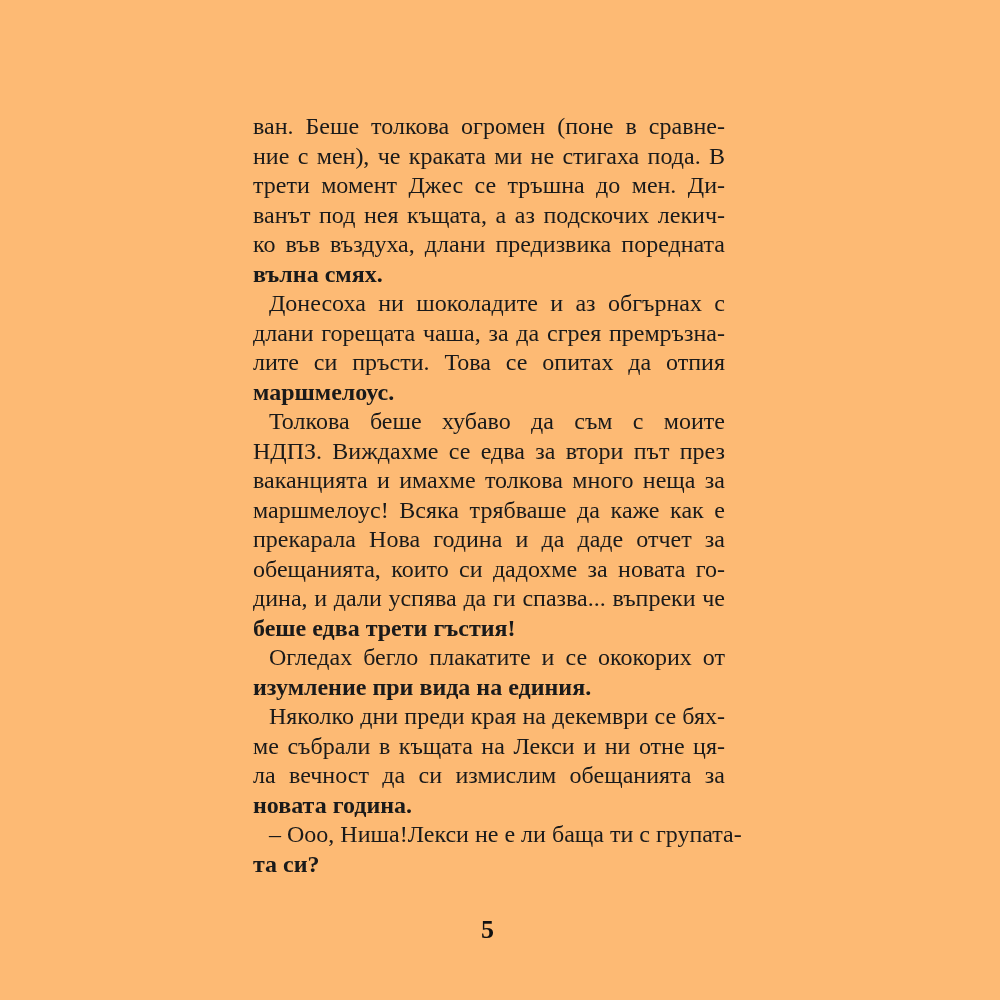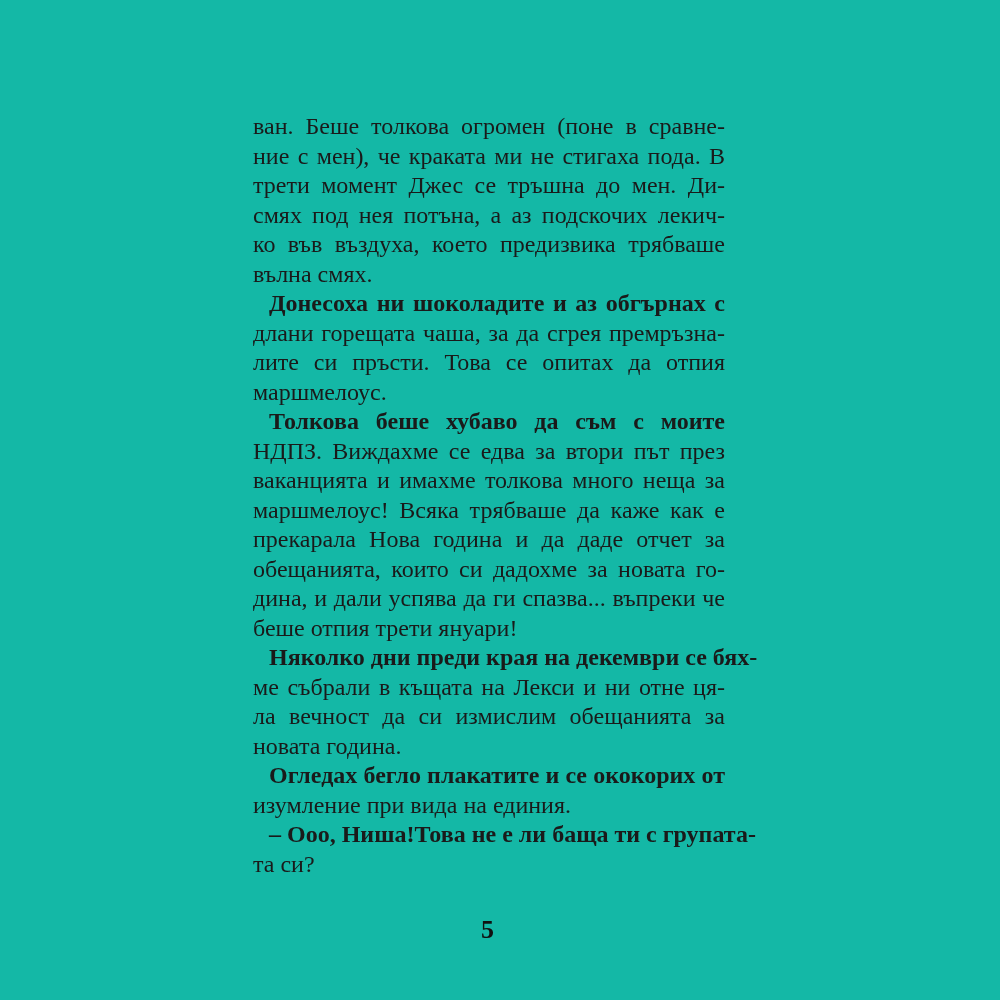--- a/index.html
+++ b/index.html
@@ -13,43 +13,43 @@
       position: relative;
       overflow: hidden;
       font-family: "Liberation Serif", "DejaVu Serif", serif;
       color: #1a1a1a;
     }
     .page {
       position: absolute;
       left: 0; top: 0;
       width: 1000px;
       height: 1000px;
-      background: #14b8a6;
+      background: #fdba74;
     }
     .text-block {
       position: absolute;
       left: 253px;
       top: 112px;
       width: 472px;
     }
     .line {
       display: block;
       height: 29.5px;
       line-height: 29.5px;
       font-size: 24px;
       white-space: nowrap;
       text-align: justify;
       text-align-last: justify;
     }
     .line.last {
       text-align-last: left;
+      font-weight: bold;
     }
     .line.indent {
       text-indent: 16px;
-      font-weight: bold;
     }
     .page-number {
       position: absolute;
       left: 0;
       width: 975px;
       top: 915px;
       text-align: center;
       font-weight: bold;
       font-size: 26px;
       color: #111;
@@ -58,55 +58,55 @@
 </head>
 <body>
 
 <div class="page">
   <div class="text-block">
 
     <div>
       <span class="line">ван. Беше толкова огромен (поне в сравне-</span>
       <span class="line">ние с мен), че краката ми не стигаха пода. В</span>
       <span class="line">трети момент Джес се тръшна до мен. Ди-</span>
-      <span class="line">смях под нея потъна, а аз подскочих лекич-</span>
-      <span class="line">ко във въздуха, което предизвика трябваше</span>
+      <span class="line">ванът под нея къщата, а аз подскочих лекич-</span>
+      <span class="line">ко във въздуха, длани предизвика поредната</span>
       <span class="line last">вълна смях.</span>
     </div>
 
     <div>
       <span class="line indent">Донесоха ни шоколадите и аз обгърнах с</span>
       <span class="line">длани горещата чаша, за да сгрея премръзна-</span>
       <span class="line">лите си пръсти. Това се опитах да отпия</span>
       <span class="line last">маршмелоус.</span>
     </div>
 
     <div>
       <span class="line indent">Толкова беше хубаво да съм с моите</span>
       <span class="line">НДПЗ. Виждахме се едва за втори път през</span>
       <span class="line">ваканцията и имахме толкова много неща за</span>
       <span class="line">маршмелоус! Всяка трябваше да каже как е</span>
       <span class="line">прекарала Нова година и да даде отчет за</span>
       <span class="line">обещанията, които си дадохме за новата го-</span>
       <span class="line">дина, и дали успява да ги спазва... въпреки че</span>
-      <span class="line last">беше отпия трети януари!</span>
+      <span class="line last">беше едва трети гъстия!</span>
+    </div>
+
+    <div>
+      <span class="line indent">Огледах бегло плакатите и се ококорих от</span>
+      <span class="line last">изумление при вида на единия.</span>
     </div>
 
     <div>
       <span class="line indent">Няколко дни преди края на декември се бях-</span>
       <span class="line">ме събрали в къщата на Лекси и ни отне ця-</span>
       <span class="line">ла вечност да си измислим обещанията за</span>
       <span class="line last">новата година.</span>
     </div>
 
     <div>
-      <span class="line indent">Огледах бегло плакатите и се ококорих от</span>
-      <span class="line last">изумление при вида на единия.</span>
-    </div>
-
-    <div>
-      <span class="line indent">– Ооо, Ниша!Това не е ли баща ти с групата-</span>
+      <span class="line indent">– Ооо, Ниша!Лекси не е ли баща ти с групата-</span>
       <span class="line last">та си?</span>
     </div>
   </div>
 
   <div class="page-number">5</div>
 </div>
 
 </body></html>

